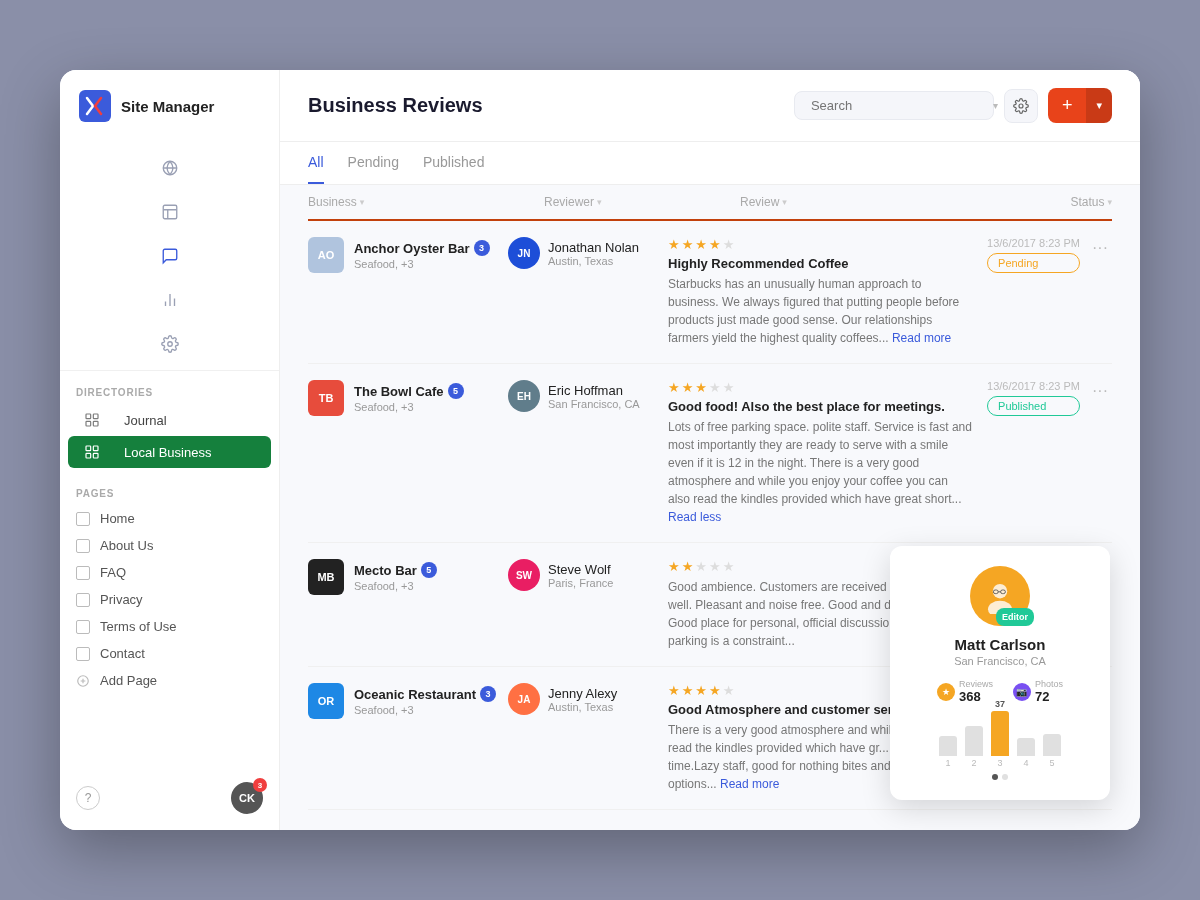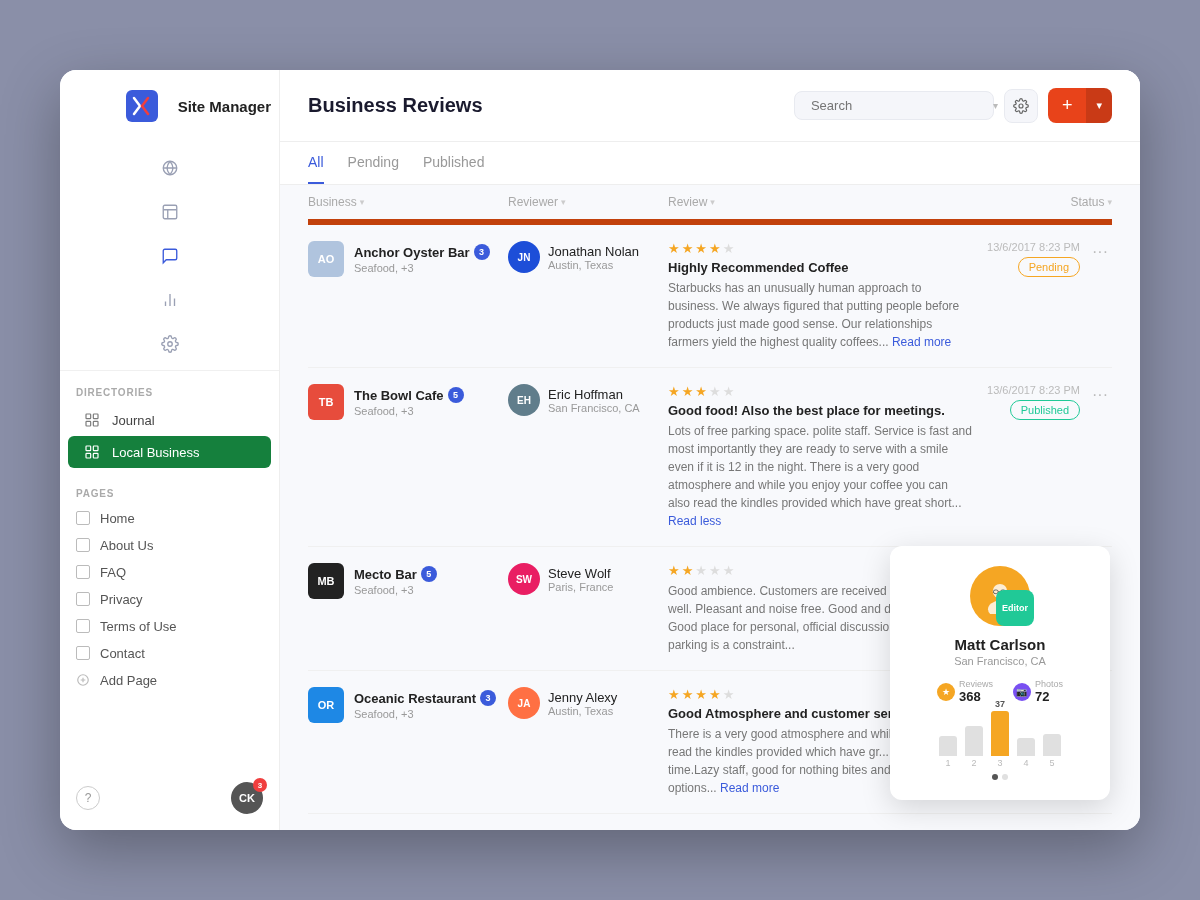--- a/index.html
+++ b/index.html
@@ -30,23 +30,22 @@
       background: #fff;
       display: flex;
       flex-direction: column;
       padding: 0;
       border-right: 1px solid #eee;
       flex-shrink: 0;
     }
     .sidebar-header {
       display: flex;
       align-items: center;
-      padding: 20px 8px;
-      gap: 20px;
-      justify-content: flex-end;
+      padding: 20px 19px;
+      gap: 10px;
     }
     .logo-icon {
       width: 32px;
       height: 32px;
     }
     .site-manager-title {
       font-size: 15px;
       font-weight: 600;
       color: #222;
     }
@@ -65,21 +64,21 @@
       font-size: 10px;
       font-weight: 700;
       color: #aaa;
       letter-spacing: 0.08em;
       padding: 12px 16px 6px;
       text-transform: uppercase;
     }
     .sidebar-item {
       display: flex;
       align-items: center;
-      gap: 12px;
+      gap: 24px;
       padding: 8px 16px;
       font-size: 13px;
       color: #444;
       cursor: pointer;
       border-radius: 6px;
       margin: 0 8px;
     }
     .sidebar-item.active {
       background: #15803d;
       color: #fff;
@@ -87,20 +86,21 @@
     .sidebar-item .item-icon {
       width: 16px;
       height: 16px;
       opacity: 0.7;
       flex-shrink: 0;
     }
     .sidebar-item.active .item-icon { opacity: 1; }
     .pages-section { margin-top: 8px; }
     .page-item {
       display: flex;
+      align-items: center;
       gap: 10px;
       padding: 6px 16px;
       font-size: 13px;
       color: #555;
       cursor: pointer;
     }
     .page-icon {
       width: 14px;
       height: 14px;
       border: 1.5px solid #bbb;
@@ -258,22 +258,23 @@
       flex: 1;
       overflow-y: auto;
       padding: 0 28px;
     }
     .table-header {
       display: flex;
       align-items: flex-end;
       padding: 10px 0;
       font-size: 12px;
       color: #aaa;
-      border-bottom: 6px solid #c2410c;
+      border-bottom: 2px solid #c2410c;
       font-weight: 500;
+      gap: 36px;
     }
     .col-business { width: 200px; }
     .col-reviewer { width: 160px; }
     .col-review { flex: 1; }
     .col-status { width: 140px; text-align: right; }
     .col-header {
       display: flex;
       align-items: center;
       gap: 3px;
       cursor: pointer;
@@ -373,21 +374,20 @@
       width: 140px;
       display: flex;
       align-items: flex-start;
       justify-content: flex-end;
       gap: 8px;
       flex-shrink: 0;
     }
     .status-area {
       display: flex;
       flex-direction: column;
-      align-items: flex-end;
       gap: 4px;
     }
     .timestamp {
       font-size: 11px;
       color: #bbb;
     }
     .status-badge {
       padding: 3px 10px;
       border-radius: 12px;
       font-size: 11px;
@@ -435,21 +435,21 @@
       background: #f90;
     }
     .popup-editor-badge {
       position: absolute;
       bottom: 0;
       left: 50%;
       transform: translateX(-50%) translateX(15px);
       background: #20c997;
       color: #fff;
       font-size: 9px;
-      padding: 13px 6px;
+      padding: 4px 6px;
       border-radius: 8px;
       font-weight: 600;
       white-space: nowrap;
     }
     .popup-name {
       text-align: center;
       font-size: 15px;
       font-weight: 700;
       color: #222;
       margin-bottom: 2px;

